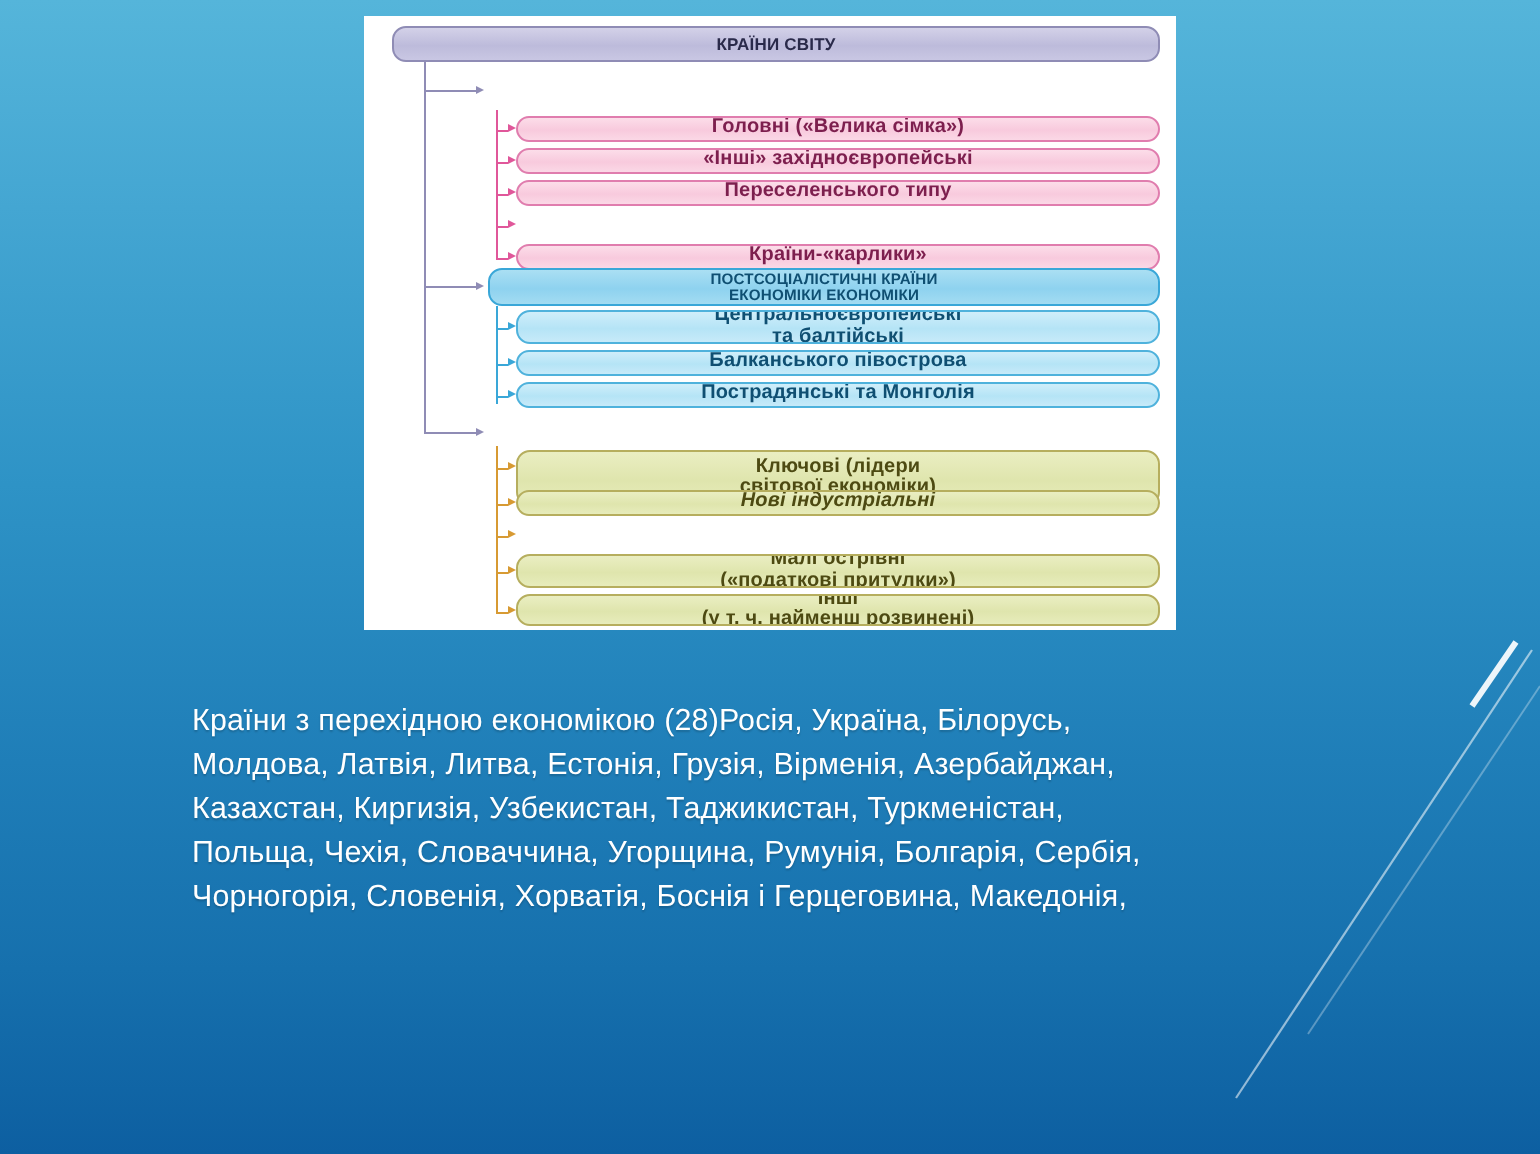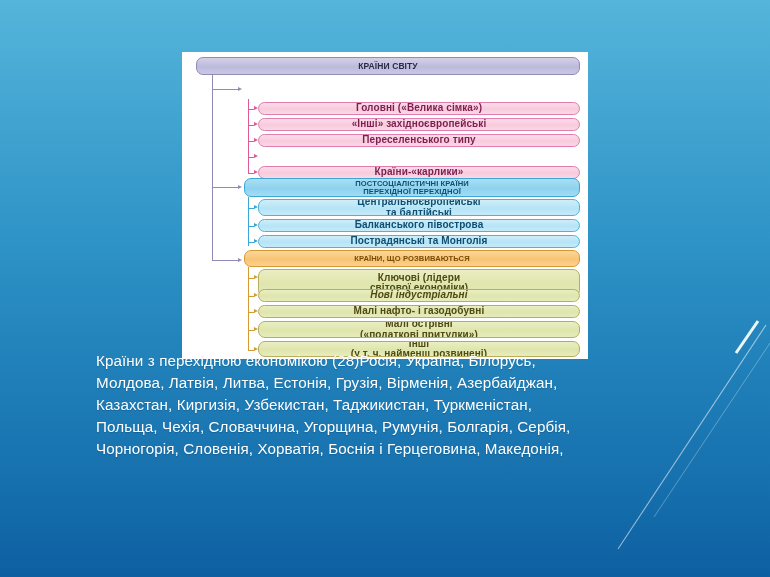--- a/index.html
+++ b/index.html
@@ -35,21 +35,20 @@
   
   .diagram {
     position: absolute;
     left: 182px;
     top: 8px;
     width: 406px;
     height: 307px;
     background: #ffffff;
     box-sizing: border-box;
     padding: 5px 6px 4px 6px;
-    margin-top: 44px;
   }
   .diagram-inner {
     position: relative;
     width: 100%;
     height: 100%;
   }
 
   
   .node {
     position: absolute;
@@ -201,51 +200,49 @@
     <div class="arrow pink" style="left:66px; top:81px;"></div>
 
     <div class="conn h pink" style="left:60px; top:99.5px; width:6px;"></div>
     <div class="arrow pink" style="left:66px; top:97px;"></div>
 
     <div class="node leaf pink" style="top:109px; height:13px;">Країни-«карлики»</div>
     <div class="conn h pink" style="left:60px; top:115.5px; width:6px;"></div>
     <div class="arrow pink" style="left:66px; top:113px;"></div>
 
     <div class="node sec blue">ПОСТСОЦІАЛІСТИЧНІ КРАЇНИ
-ПЕРЕХІДНОЇ ПЕРЕХІДНОЇ</div>
+ЕКОНОМІКИ ЕКОНОМІКИ</div>
 
     <div class="conn v blue" style="left:60px; top:140px; height:49px;"></div>
 
     <div class="node leaf blue" style="top:142px; height:17px;">Центральноєвропейські
 та балтійські</div>
     <div class="conn h blue" style="left:60px; top:150.5px; width:6px;"></div>
     <div class="arrow blue" style="left:66px; top:148px;"></div>
 
     <div class="node leaf blue" style="top:162px; height:13px;">Балканського півострова</div>
     <div class="conn h blue" style="left:60px; top:168.5px; width:6px;"></div>
     <div class="arrow blue" style="left:66px; top:166px;"></div>
 
     <div class="node leaf blue" style="top:178px; height:13px;">Пострадянські та Монголія</div>
     <div class="conn h blue" style="left:60px; top:184.5px; width:6px;"></div>
     <div class="arrow blue" style="left:66px; top:182px;"></div>
 
-    <div class="node sec orange">КРАЇНИ, ЩО РОЗВИВАЮТЬСЯ</div>
 
     <div class="conn v orange" style="left:60px; top:210px; height:83px;"></div>
 
     <div class="node leaf green" style="top:212px; height:28px;">Ключові (лідери
 світової економіки)</div>
     <div class="conn h orange" style="left:60px; top:220.5px; width:6px;"></div>
     <div class="arrow orange" style="left:66px; top:218px;"></div>
 
     <div class="node leaf green" style="top:232px; height:13px;font-style:italic;">Нові індустріальні</div>
     <div class="conn h orange" style="left:60px; top:238.5px; width:6px;"></div>
     <div class="arrow orange" style="left:66px; top:236px;"></div>
 
-    <div class="node leaf green" style="top:248px; height:13px;">Малі нафто- і газодобувні</div>
     <div class="conn h orange" style="left:60px; top:254.5px; width:6px;"></div>
     <div class="arrow orange" style="left:66px; top:252px;"></div>
 
     <div class="node leaf green" style="top:264px; height:17px;">Малі острівні
 («податкові притулки»)</div>
     <div class="conn h orange" style="left:60px; top:272.5px; width:6px;"></div>
     <div class="arrow orange" style="left:66px; top:270px;"></div>
 
     <div class="node leaf green" style="top:284px; height:16px;">Інші
 (у т. ч. найменш розвинені)</div>

